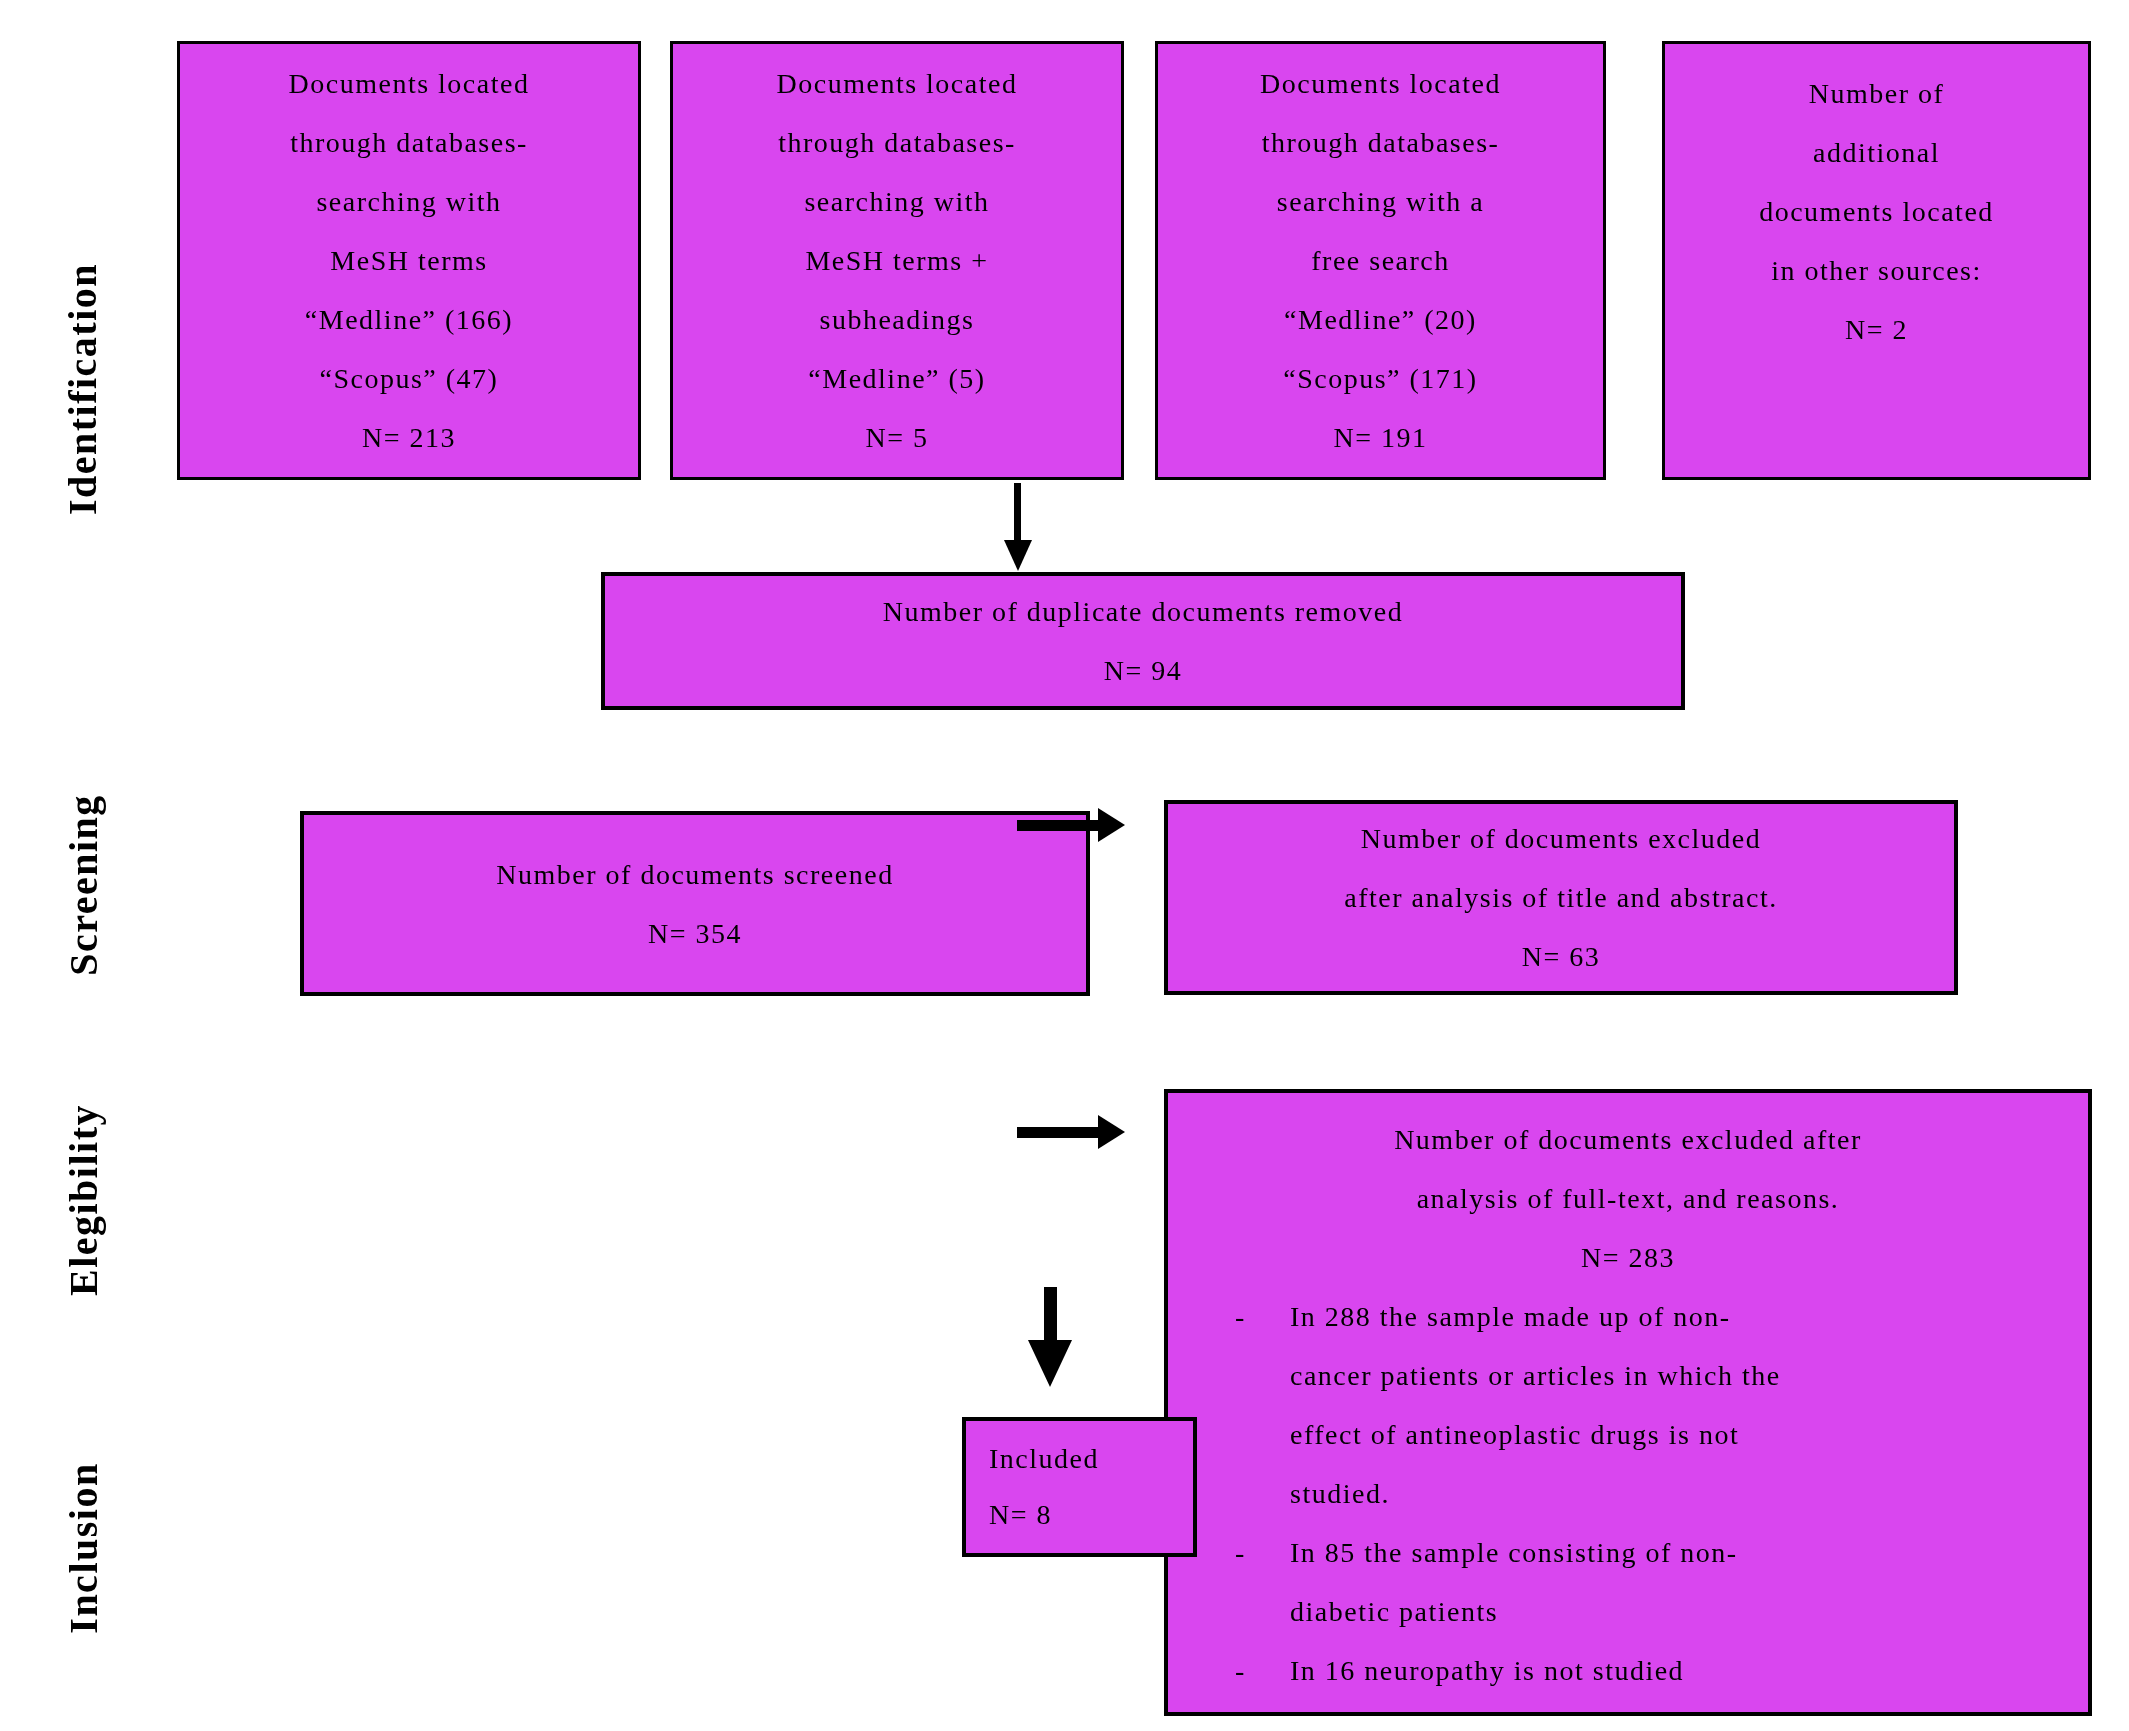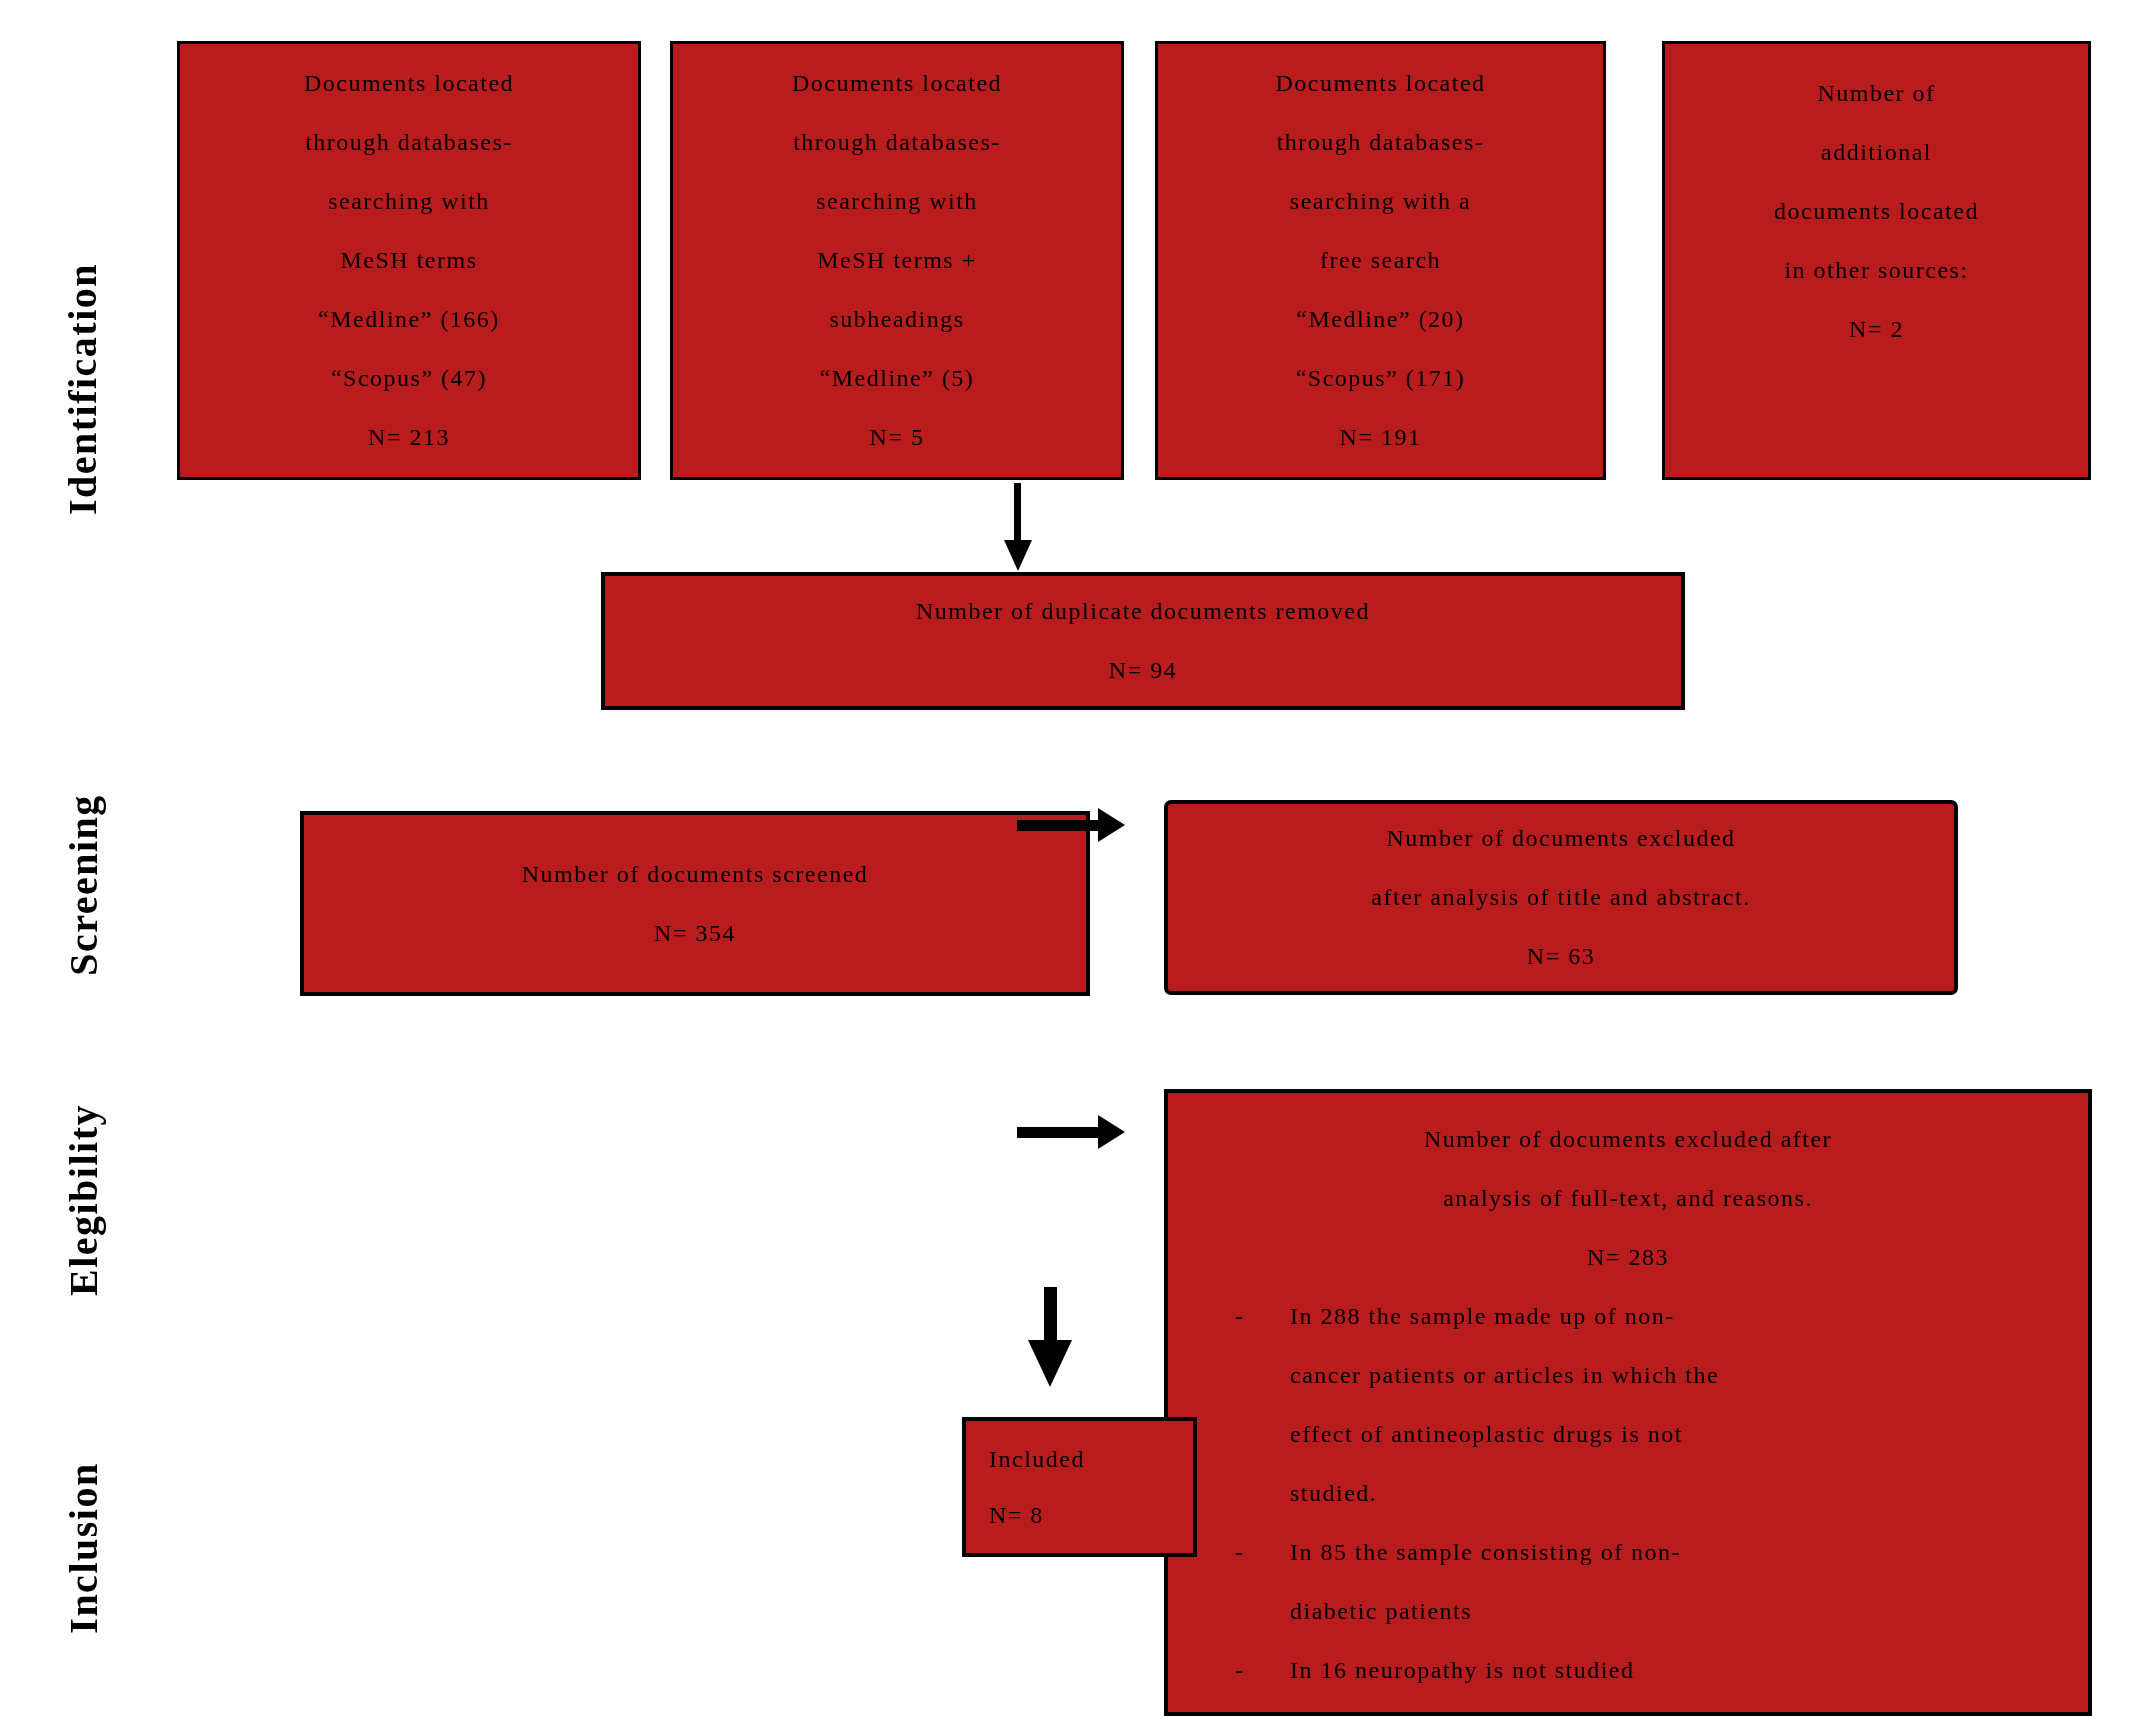--- a/index.html
+++ b/index.html
@@ -36,36 +36,36 @@
 
   
   .box {
     position: absolute;
     border: 3.5px solid #000;
     box-sizing: border-box;
     display: flex;
     align-items: center;
     justify-content: center;
     text-align: center;
-    font-size: 24px;
+    font-size: 28px;
     line-height: 59px;
     letter-spacing: 1.5px;
-    background: #b91c1c;
+    background: #d946ef;
   }
   .t { white-space: pre-line; }
 
   #box-mesh      { left: 177px;  top: 41px; width: 464px; height: 439px; }
   #box-mesh-sub  { left: 670px; top: 41px; width: 454px; height: 439px; }
   #box-free      { left: 1155px; top: 41px; width: 451px; height: 439px; }
   #box-other     { left: 1638px; top: 41px; width: 429px; height: 439px;
                    align-items: flex-start; padding-top: 20px; margin-left: 24px; }
 
   #box-dup       { left: 601px; top: 572px; width: 1084px; height: 138px; border-width: 4.5px; }
   #box-screened  { left: 300px;  top: 811px; width: 790px; height: 185px; border-width: 4.5px; }
-  #box-excl1     { left: 1164px; top: 800px; width: 794px; height: 195px; border-width: 4.5px; border-radius: 7px; }
+  #box-excl1     { left: 1164px; top: 800px; width: 794px; height: 195px; border-width: 4.5px; }
   #box-fulltext  { left: 300px;  top: 1091px; width: 681px; height: 195px; border-width: 4.5px; }
 
   #box-excl2     { left: 1164px; top: 1089px; width: 928px; height: 627px; border-width: 4.5px;
                    display: block; padding: 17px 28px; }
   #box-excl2 .bullets { text-align: left; }
   .bullet  { display: flex; align-items: flex-start; }
   .bullet .dash { flex: none; width: 55px; margin-left: 39px; text-align: left; }
   .bullet .btxt { flex: 1; }
 
   #box-included  { left: 962px; top: 1417px; width: 235px; height: 140px; border-width: 4.5px;

